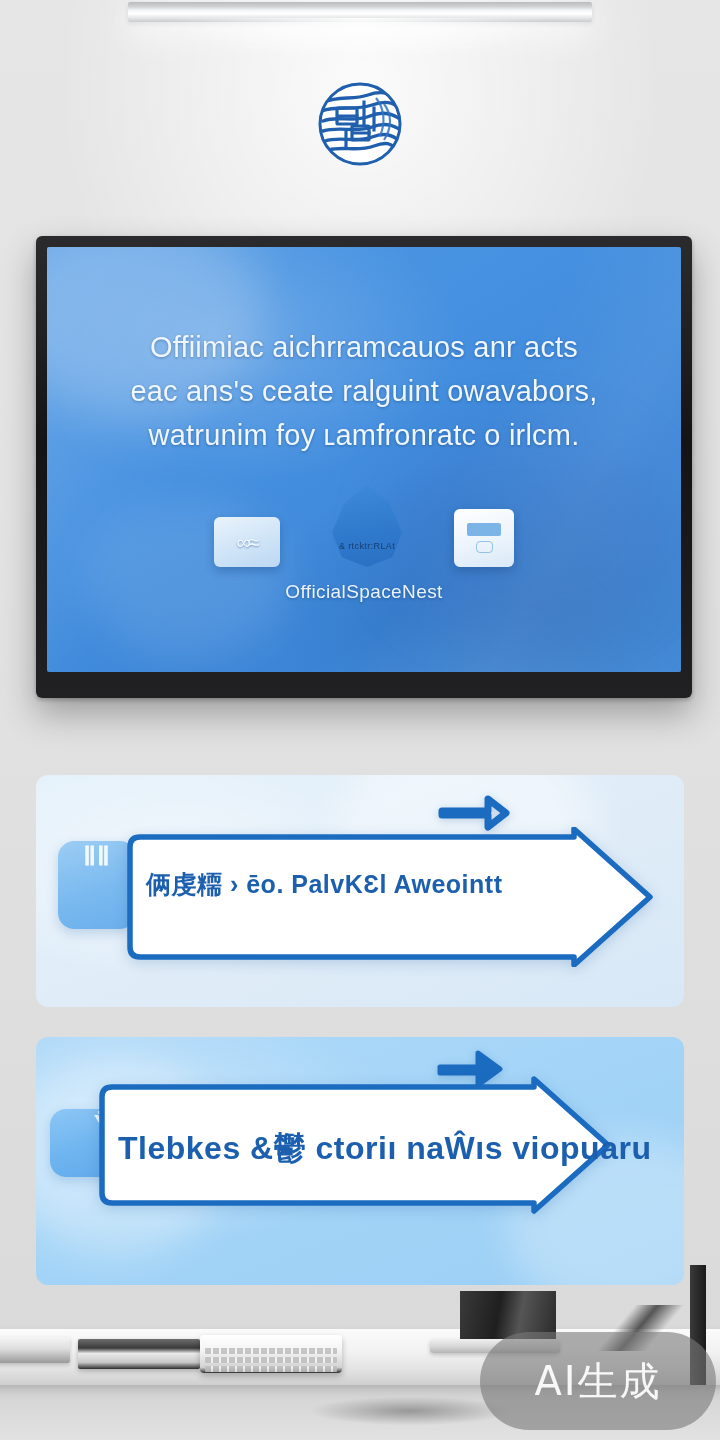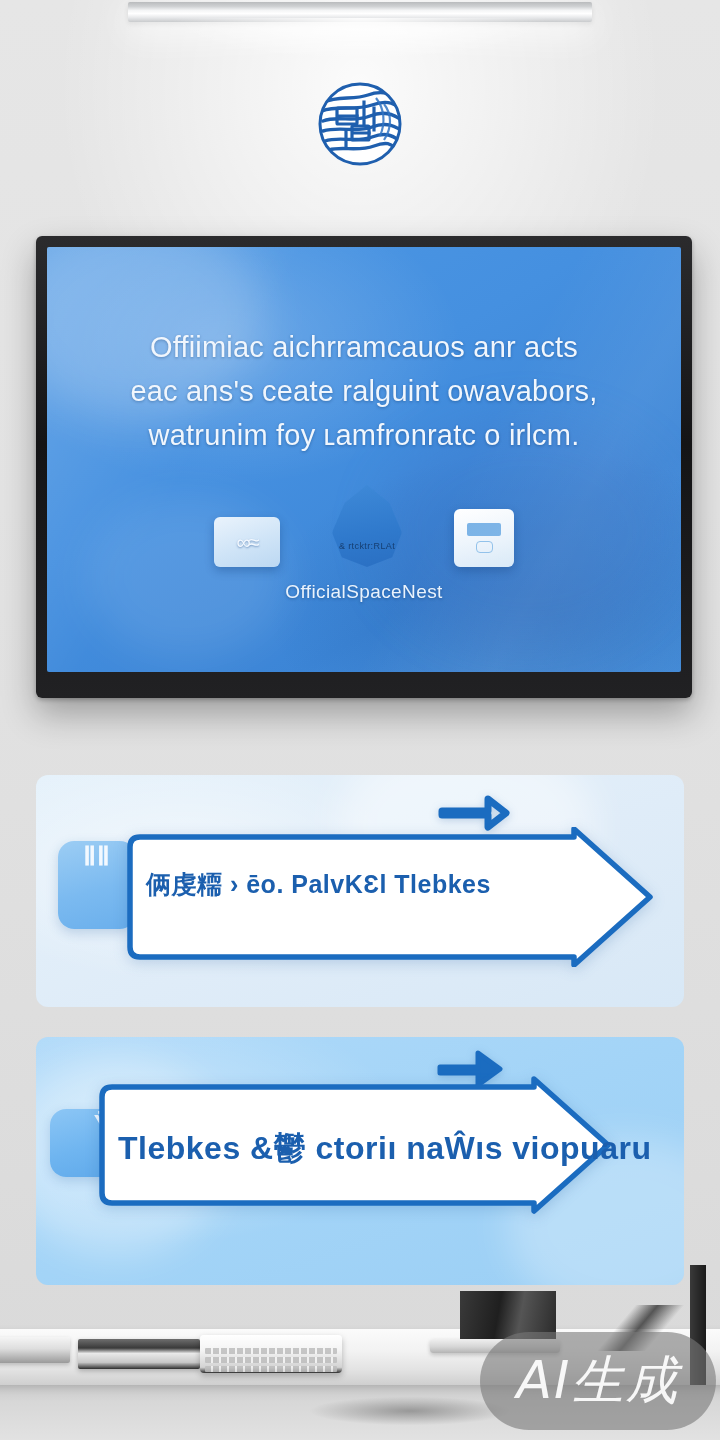--- a/index.html
+++ b/index.html
@@ -213,23 +213,22 @@
 
   
   #watermark{
     position:absolute; right:4px; bottom:10px;
     width:236px; height:98px; border-radius:49px;
     background:rgba(120,120,120,.60);
     display:flex; align-items:center; justify-content:center;
   }
   #watermark-text{
     color:rgba(255,255,255,.92);
-    font-size:52px; font-weight:400; letter-spacing:2px;
+    font-size:40px; font-weight:400; letter-spacing:2px;
     font-family:"DejaVu Sans", sans-serif;
-    font-style:italic;
   }
 </style>
 </head>
 <body>
 
 <div id="scene">
 
   <div id="ceiling-light"></div>
   <div id="ceiling-light-glow"></div>
 
@@ -314,21 +313,21 @@
       <svg width="72" height="48" viewBox="0 0 72 48" aria-hidden="true">
         <path d="M4 22 H50 V10 L68 24 L50 38 V26 H4 Z" fill="none" stroke="#1b6cc0" stroke-width="7" stroke-linejoin="round" stroke-linecap="round"></path>
       </svg>
     </div>
 
     <div class="arrow-wrap">
       <svg class="arrow-svg" width="534" height="140" viewBox="0 0 534 140" aria-hidden="true">
         <path d="M8 20 Q8 10 18 10 H452 V2 L528 70 L452 138 V130 H18 Q8 130 8 120 Z" fill="#ffffff" stroke="#1b6cc0" stroke-width="5.5" stroke-linejoin="round"></path>
       </svg>
     </div>
-    <div class="arrow-label">俩虔糥 ›  ēo. PalvKƐl Tlebkes</div>
+    <div class="arrow-label">俩虔糥 ›  ēo. PalvKƐl Aweointt</div>
   </div>
 
   <div class="banner" id="banner-2">
     <div class="banner-blob" style="left:-30px;top:20px;width:220px;height:200px;background:rgba(255,255,255,.30);"></div>
     <div class="banner-blob" style="left:470px;top:100px;width:240px;height:180px;background:rgba(255,255,255,.28);"></div>
 
     <div class="side-icon">
       <span class="side-icon-glyph">ŸΕ</span>
     </div>
 

